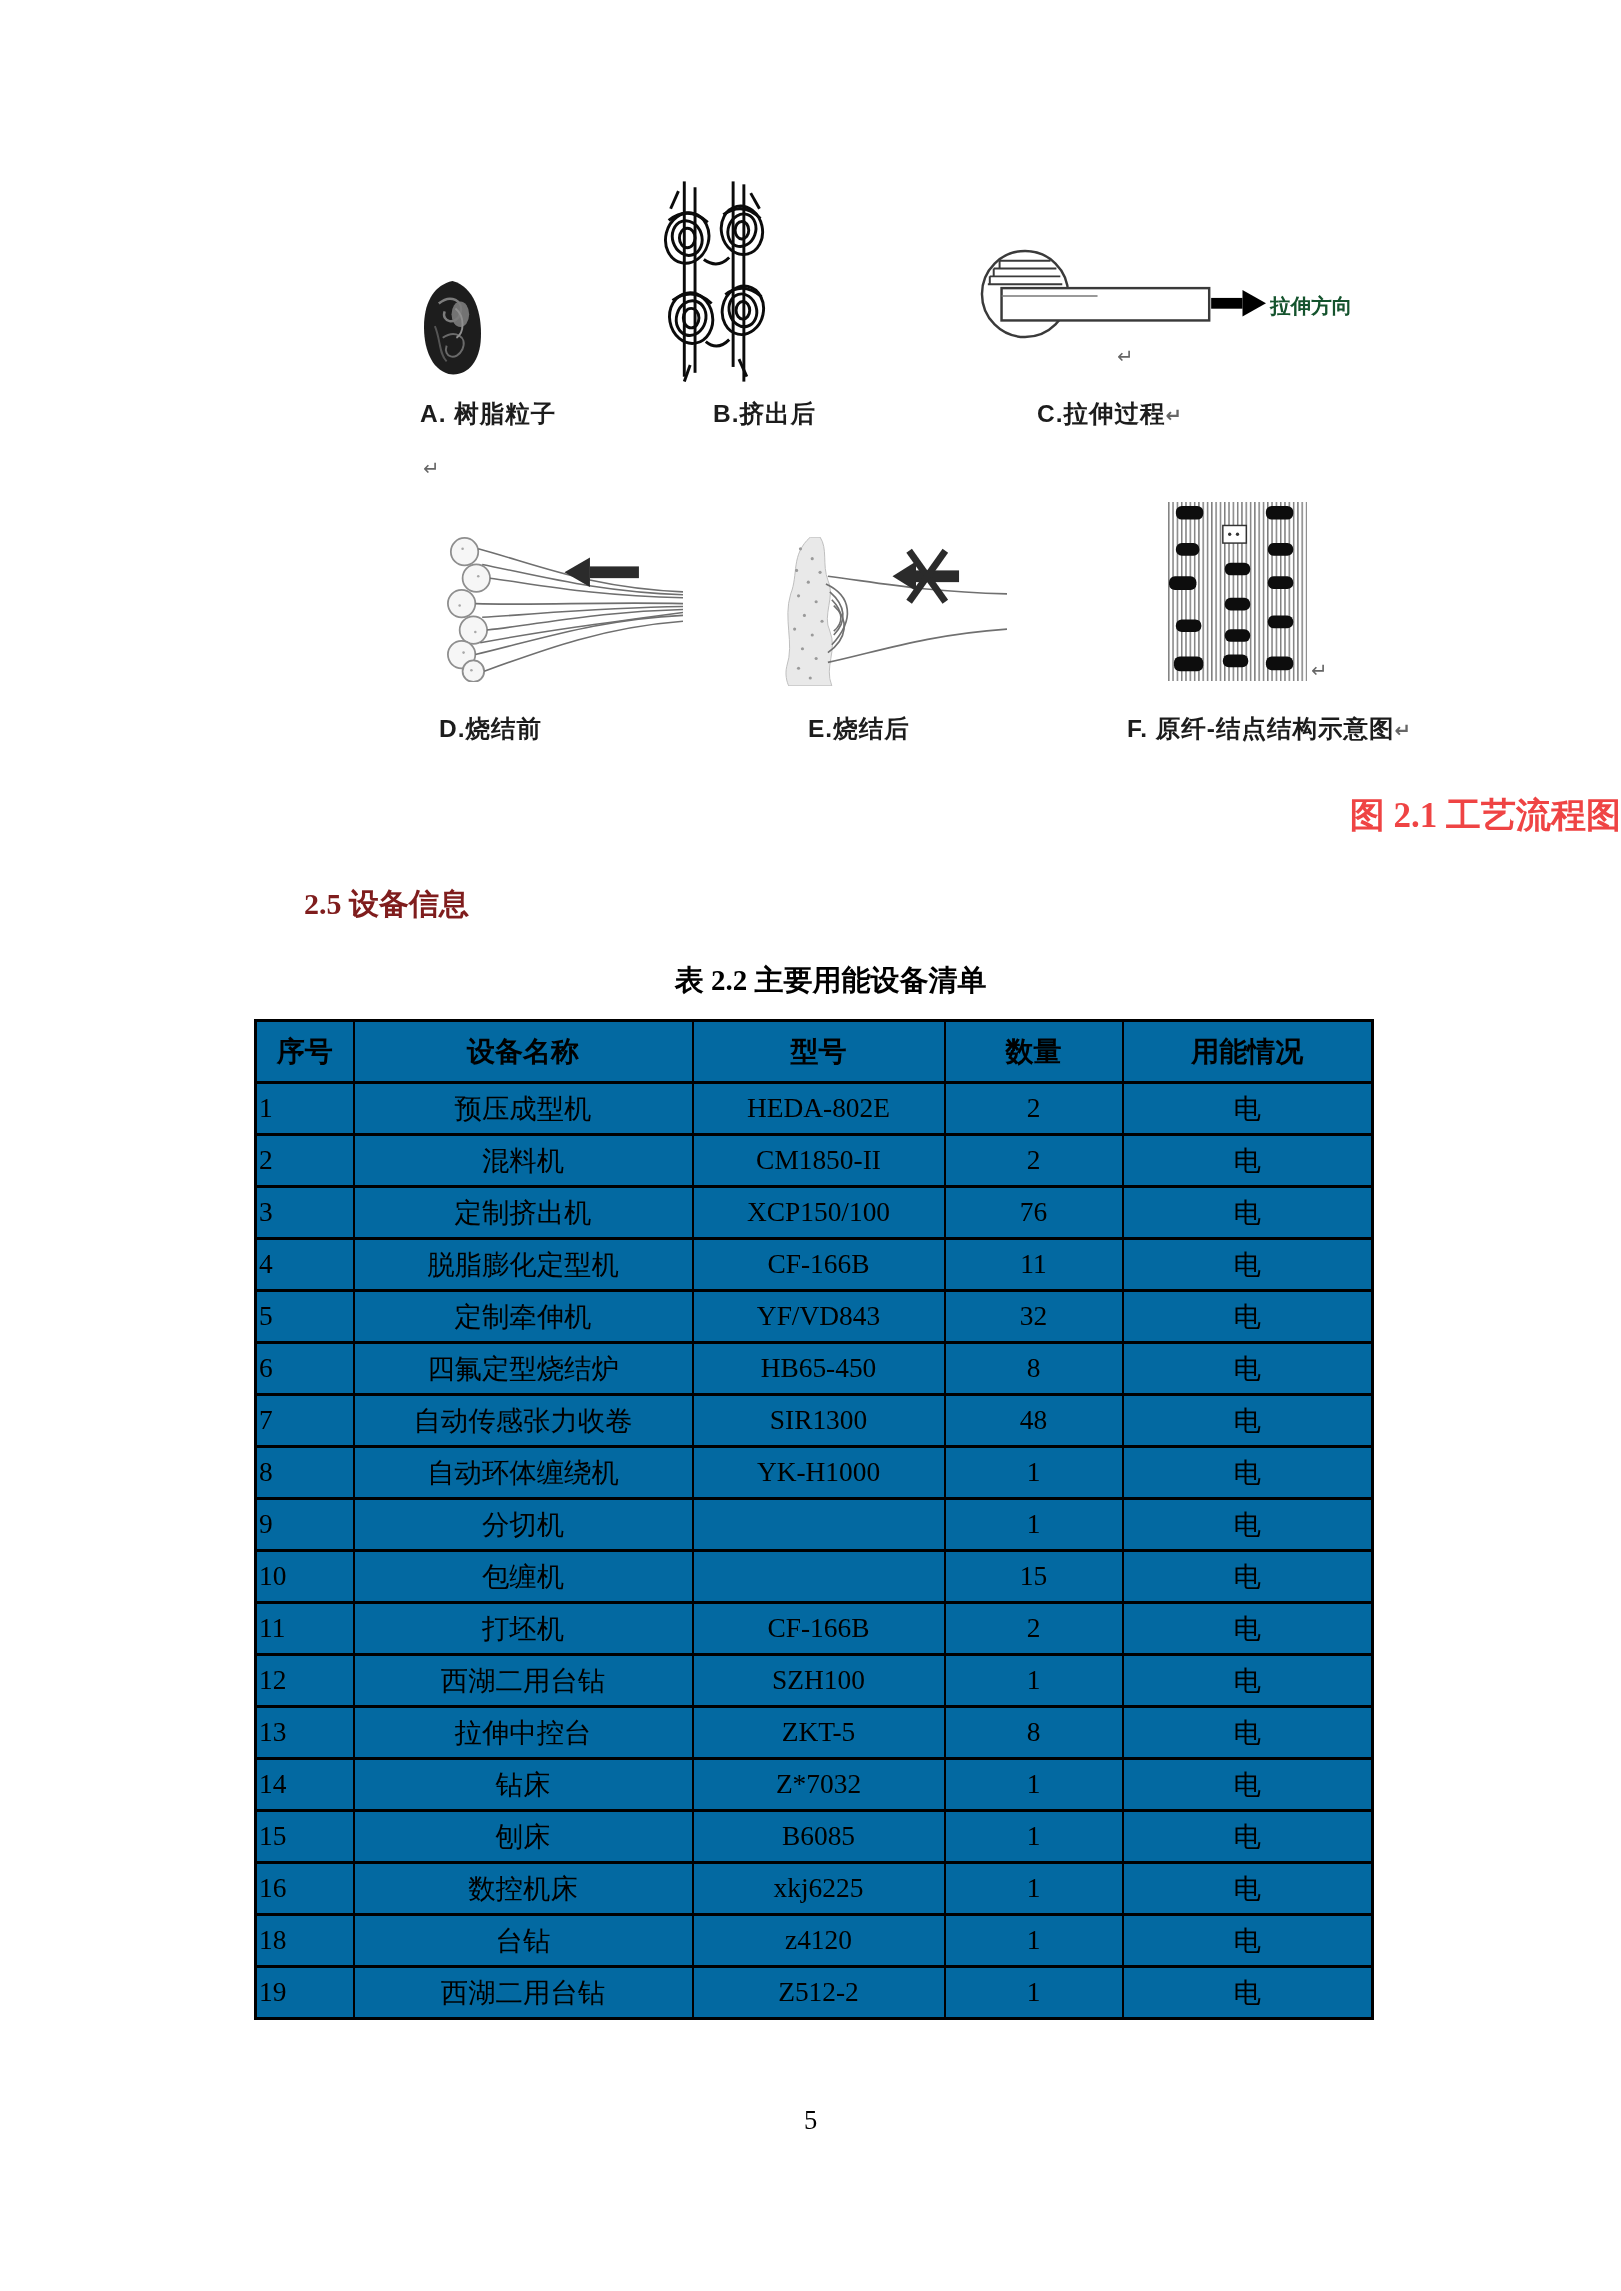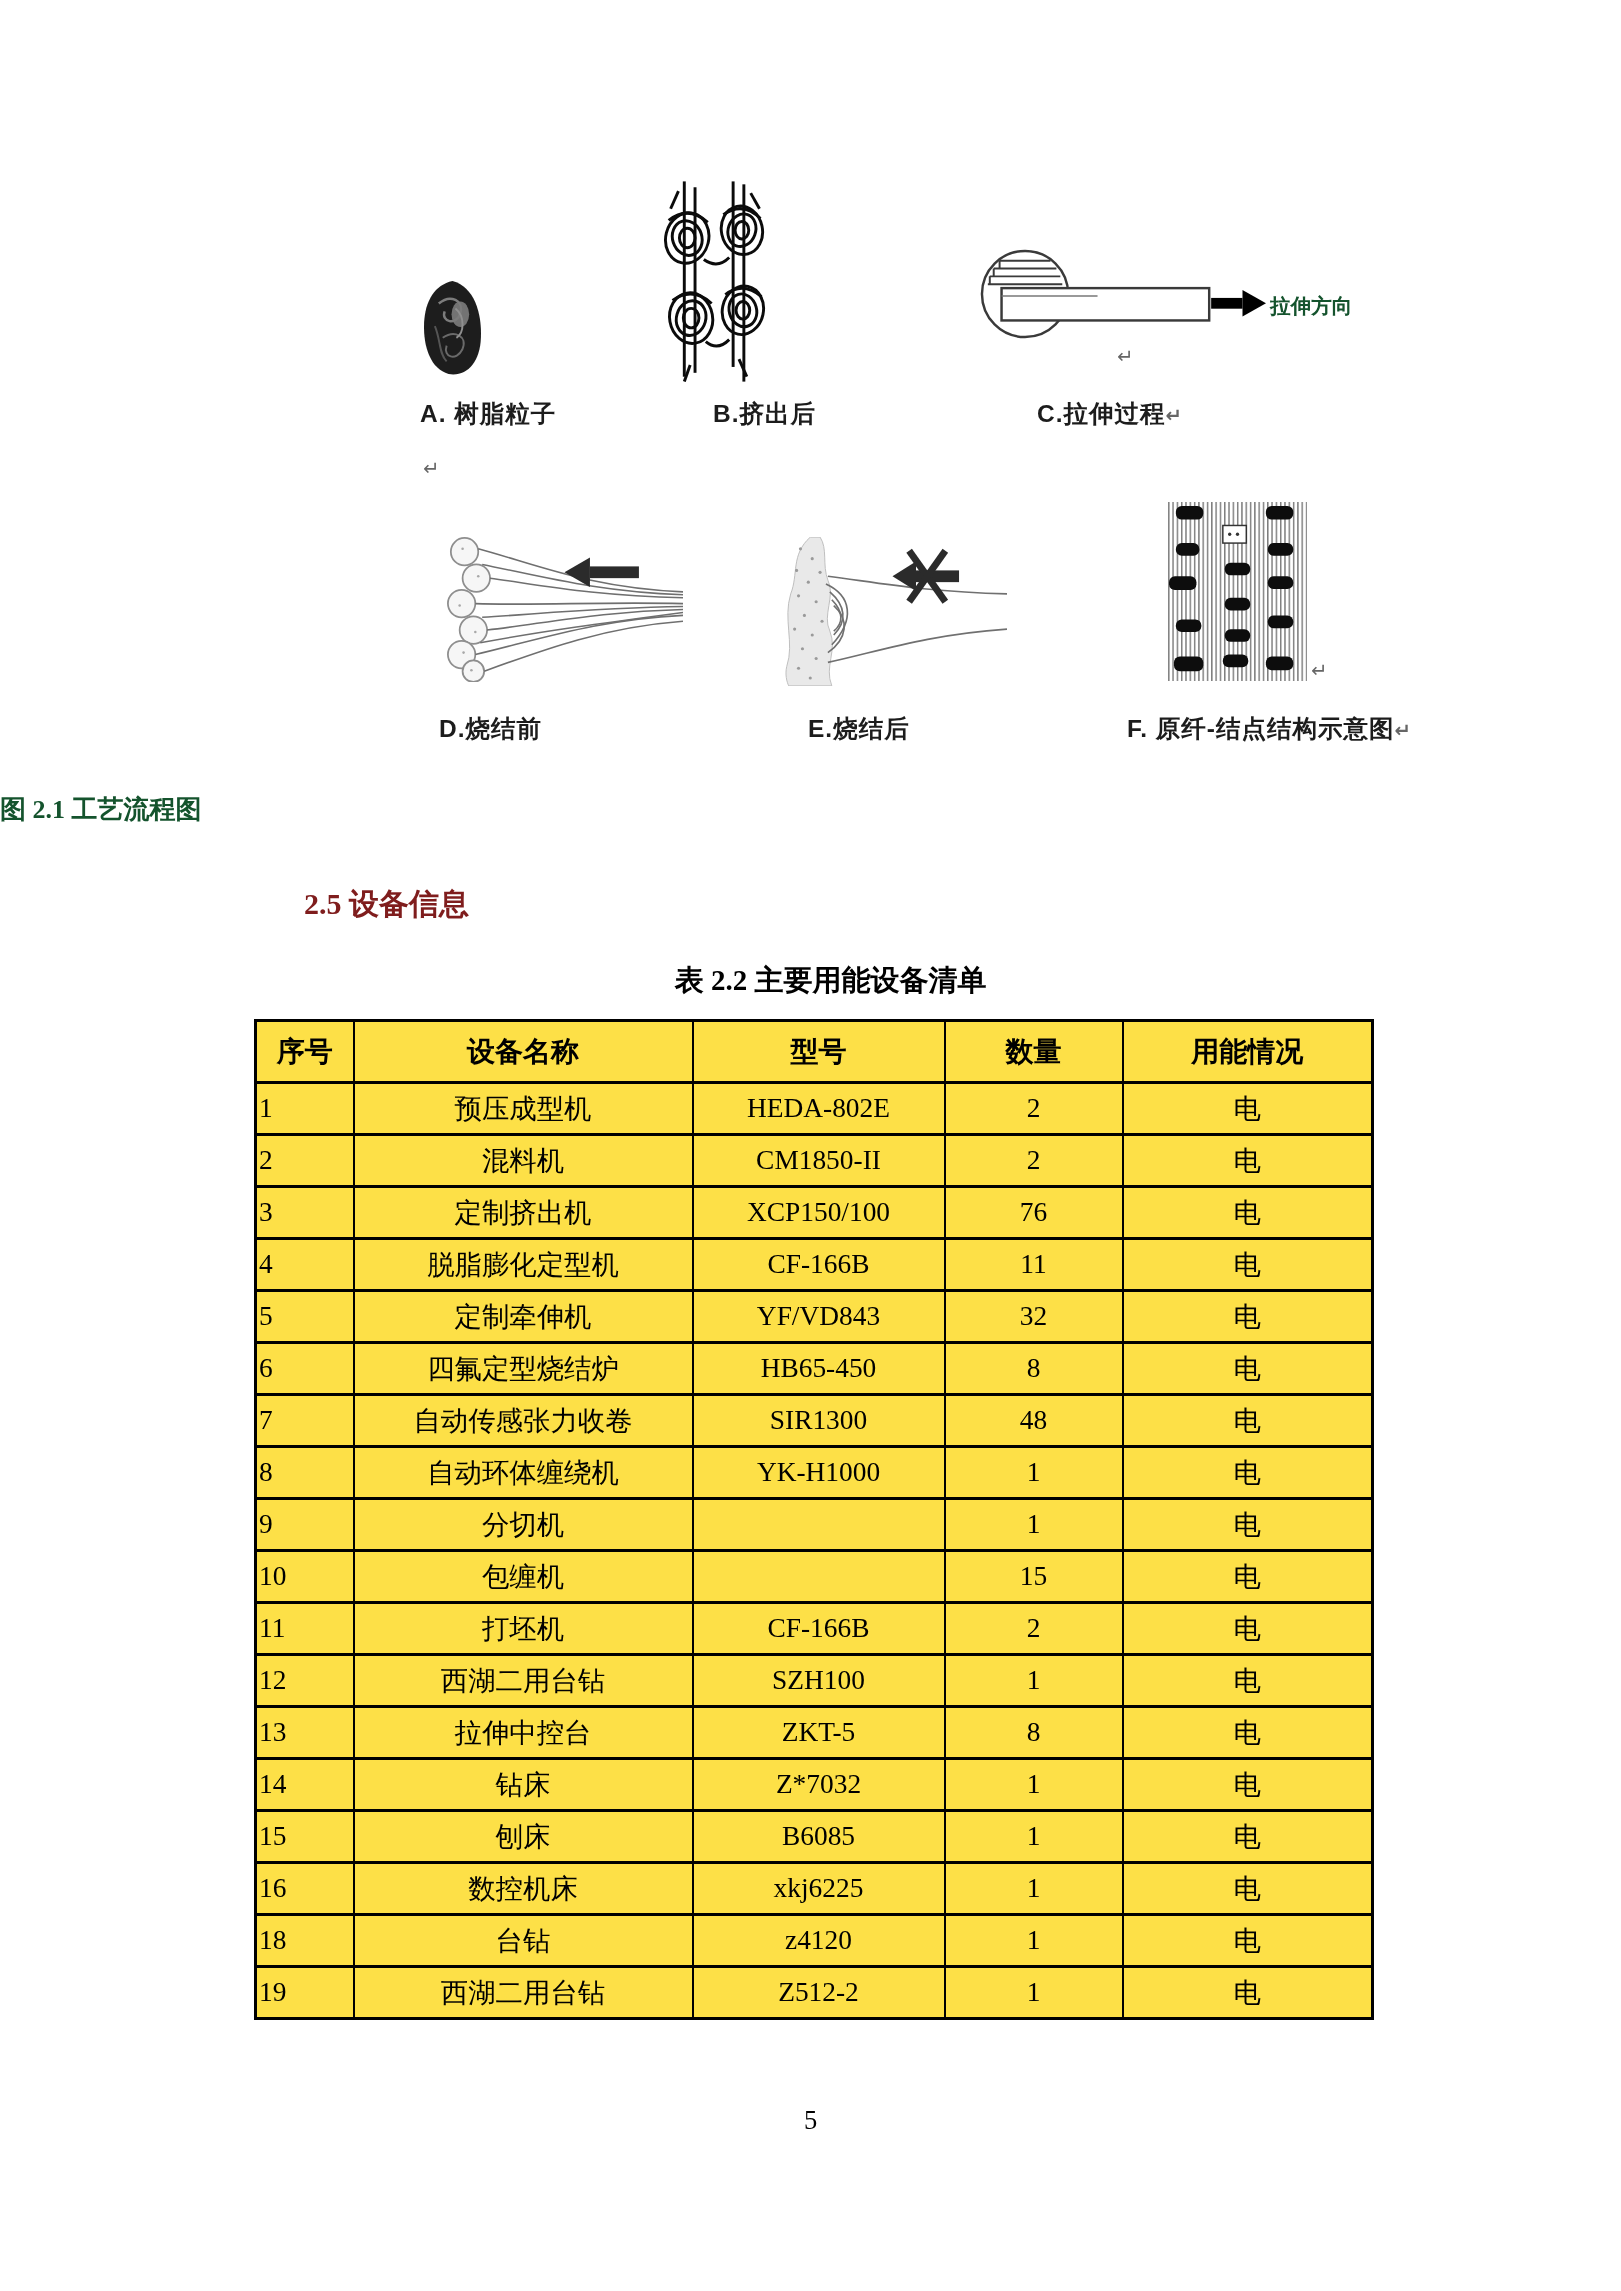--- a/index.html
+++ b/index.html
@@ -13,33 +13,33 @@
     font-weight:600;font-size:24.5px;color:#1c1c1c;letter-spacing:1px;white-space:nowrap;
   }
   .mark{
     font-family:"DejaVu Sans",sans-serif;font-size:19.6px;color:#666;
   }
   .stretch-label{
     font-family:"Liberation Sans","DejaVu Sans",sans-serif;
     font-weight:700;font-size:20.6px;color:#14532d;white-space:nowrap;
   }
   .caption{
-    left:0;width:100%;text-align:left;
-    font-weight:bold;font-size:26px;color:#14532d;
+    left:0;width:100%;text-align:right;
+    font-weight:bold;font-size:35px;color:#ef4444;
   }
   .heading{
     font-weight:bold;font-size:30px;color:#7f1d1d;white-space:nowrap;
   }
   .tbl-title{
     left:0;width:100%;text-align:center;
     font-weight:bold;font-size:29px;color:#000;padding-left:20px;
   }
   table.equip{
     border-collapse:collapse;table-layout:fixed;width:1117px;
-    background:#fde047;
+    background:#0369a1;
   }
   table.equip th{
     font-family:"Liberation Sans","DejaVu Sans",sans-serif;
     font-weight:700;font-size:28px;height:59px;
     border:2px solid #000;border-top:3.9px solid #000;border-bottom:3.9px solid #000;
     text-align:center;vertical-align:middle;padding:0;
   }
   table.equip td{
     font-size:27.4px;height:49px;text-align:center;vertical-align:middle;
     border:2px solid #000;border-top:3.9px solid #000;border-bottom:3.9px solid #000;

